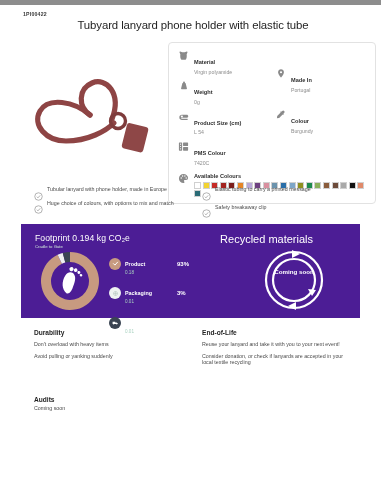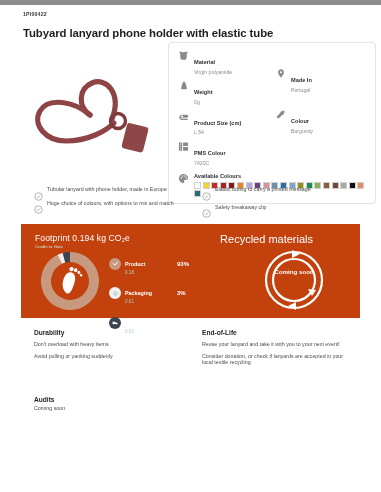--- a/index.html
+++ b/index.html
@@ -38,25 +38,26 @@
   }
   .prod-code {
     font-size: 5.2px;
     letter-spacing: 0.2px;
     color: #3a3a3a;
     font-weight: bold;
     line-height: 6px;
   }
   .prod-title {
     font-size: 11.4px;
-    font-weight: bold;
+    font-weight: normal;
     color: #1f1f1f;
     line-height: 14px;
-    margin-top: 9px;
+    margin-top: 1px;
     letter-spacing: -0.1px;
+    text-align: center;
   }
 
   
   .product-image {
     position: absolute;
     left: 26px;
     top: 53px;
     width: 140px;
     height: 125px;
   }
@@ -157,21 +158,21 @@
     padding-right: 6px;
   }
 
   
   .green-band {
     position: absolute;
     left: 21px;
     top: 224px;
     width: 339px;
     height: 94px;
-    background: #c2410c;
+    background: #4c1d95;
   }
   .fp-title {
     position: absolute;
     left: 14px; top: 9px;
     font-size: 8.6px;
     color: #ffffff;
     letter-spacing: 0.1px;
   }
   .fp-sub {
     position: absolute;

